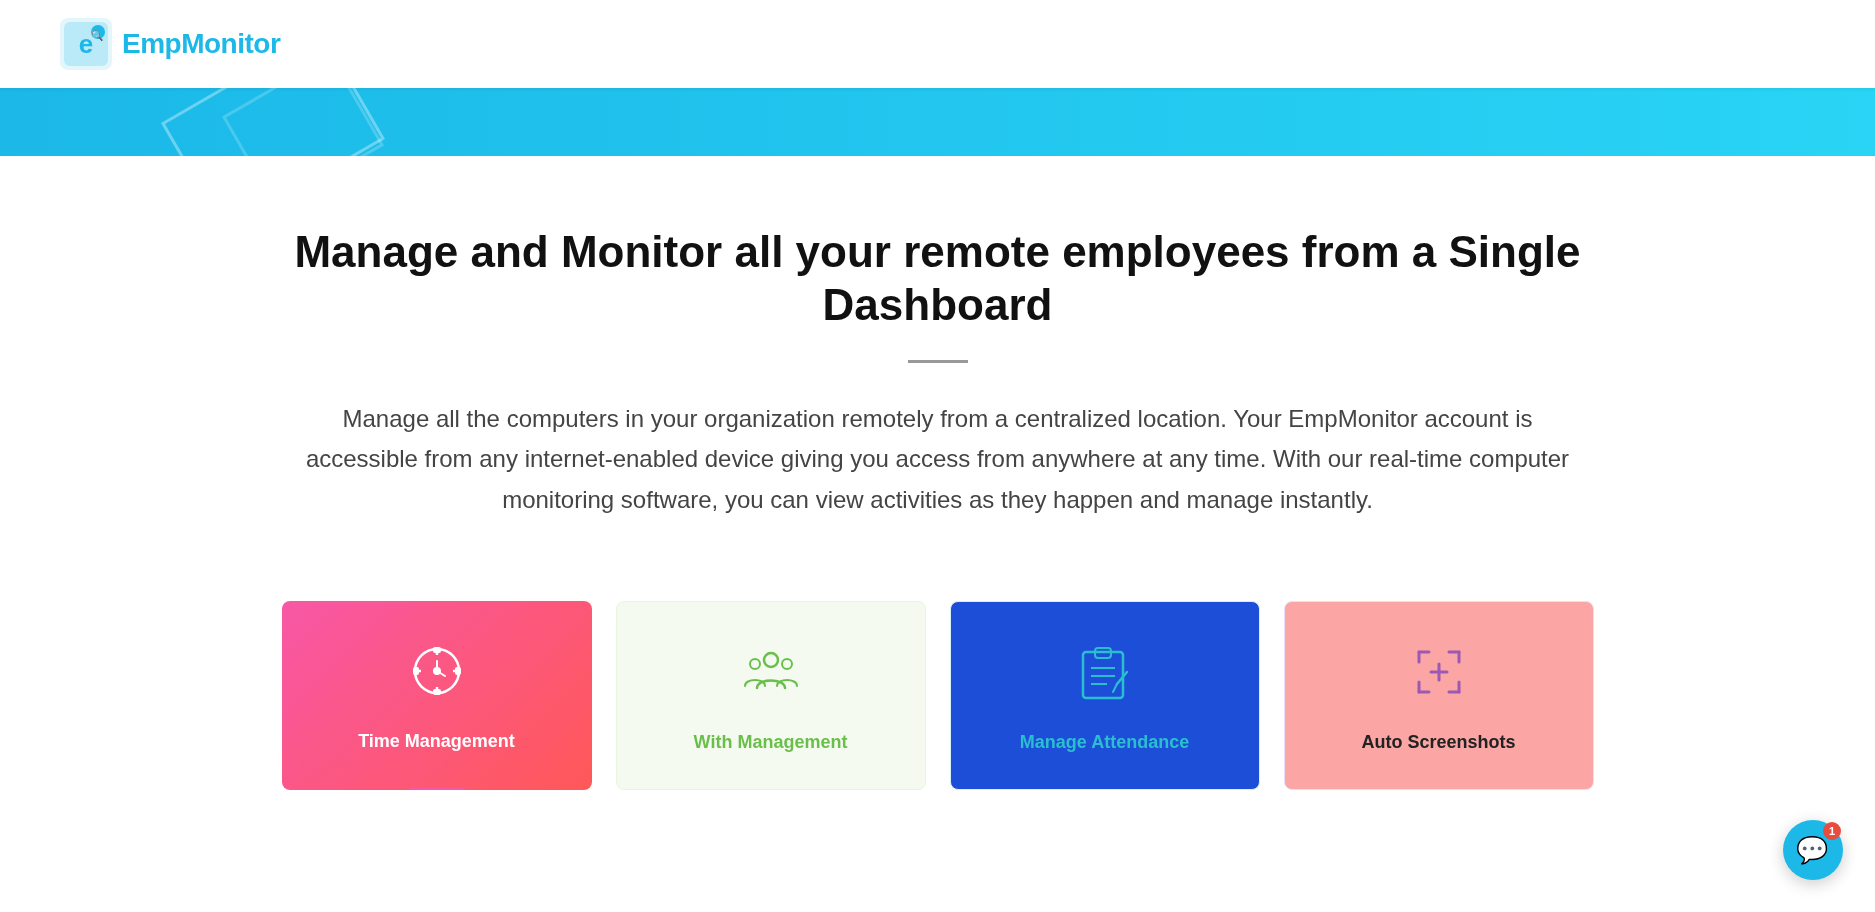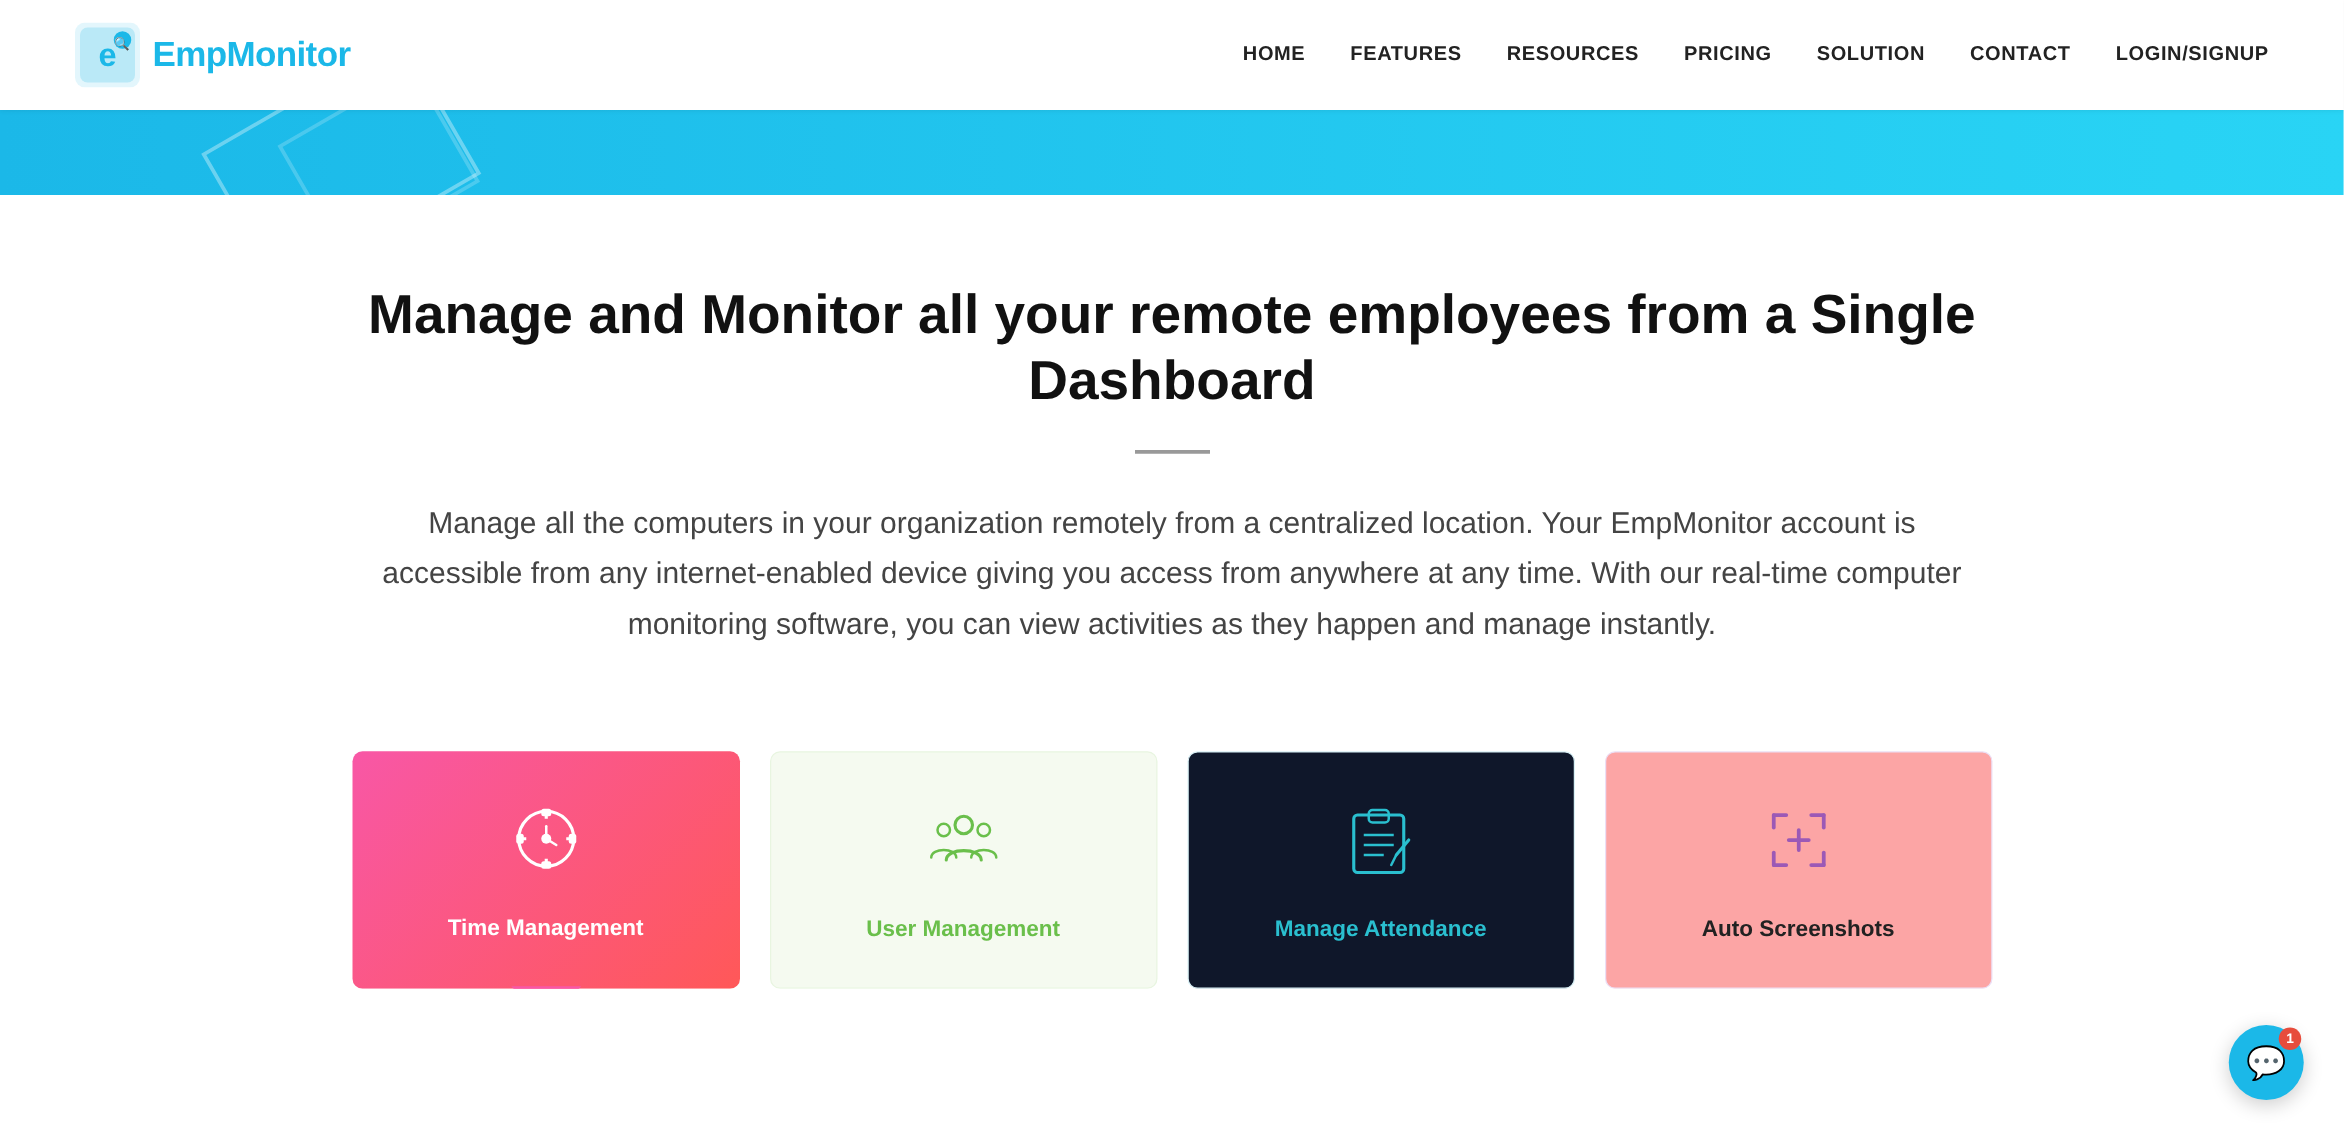--- a/index.html
+++ b/index.html
@@ -164,21 +164,21 @@
     
     .card-insights {
       background: #fdf7f0;
       border: 1px solid #f5e8d8;
     }
     .card-insights .icon-area { color: #e8722a; }
     .card-insights .card-label { color: #e8722a; }
 
     
     .card-attendance {
-      background: #0f172a;
+      background: #1d4ed8;
       border: 1px solid #d8f0f5;
       justify-content: space-between;
     }
     .card-attendance .icon-area { color: #2abfcf; }
     .card-attendance .card-label { color: #2abfcf; }
 
     
     .card-screenshots {
       background: #fca5a5;
       border: 1px solid #ecdff5;
@@ -231,29 +231,20 @@
       <rect width="52" height="52" rx="8" fill="#1bb8e8" opacity="0.12"></rect>
       <rect x="4" y="4" width="44" height="44" rx="6" fill="#1bb8e8" opacity="0.2"></rect>
       <text x="50%" y="54%" dominant-baseline="middle" text-anchor="middle" font-size="26" font-weight="bold" fill="#1bb8e8">e</text>
       <circle cx="38" cy="14" r="7" fill="#1bb8e8"></circle>
       <text x="38" y="18" dominant-baseline="middle" text-anchor="middle" font-size="10" fill="#fff">🔍</text>
     </svg>
     <span class="logo-text">
       <span>Emp</span><span>Monitor</span>
     </span>
   </div>
-  <ul class="nav-links">
-    <li><a href="#">HOME</a></li>
-    <li><a href="#">FEATURES</a></li>
-    <li><a href="#">RESOURCES</a></li>
-    <li><a href="#">PRICING</a></li>
-    <li><a href="#">SOLUTION</a></li>
-    <li><a href="#">CONTACT</a></li>
-    <li><a href="#">LOGIN/SIGNUP</a></li>
-  </ul>
 </nav>
 
 <div class="blue-banner"></div>
 
 <section class="hero">
   <h1>Manage and Monitor all your remote employees from a Single Dashboard</h1>
   <div class="hero-divider"></div>
   <p>Manage all the computers in your organization remotely from a centralized location. Your EmpMonitor account is accessible from any internet-enabled device giving you access from anywhere at any time. With our real-time computer monitoring software, you can view activities as they happen and manage instantly.</p>
 </section>
 
@@ -287,21 +278,21 @@
       <svg width="60" height="60" viewBox="0 0 60 60" fill="none" xmlns="http://www.w3.org/2000/svg">
 
         <circle cx="30" cy="18" r="7" stroke="#6abf4b" stroke-width="2.5" fill="none"></circle>
         <path d="M16 46 C16 36 44 36 44 46" stroke="#6abf4b" stroke-width="2.5" fill="none" stroke-linecap="round"></path>
         <circle cx="14" cy="22" r="5" stroke="#6abf4b" stroke-width="2" fill="none"></circle>
         <path d="M4 44 C4 36 24 36 24 44" stroke="#6abf4b" stroke-width="2" fill="none" stroke-linecap="round"></path>
         <circle cx="46" cy="22" r="5" stroke="#6abf4b" stroke-width="2" fill="none"></circle>
         <path d="M36 44 C36 36 56 36 56 44" stroke="#6abf4b" stroke-width="2" fill="none" stroke-linecap="round"></path>
       </svg>
     </div>
-    <span class="card-label">User Management</span>
+    <span class="card-label">With Management</span>
   </div>
 
 
   <div class="feature-card card-attendance">
     <div class="icon-area">
       <svg width="60" height="60" viewBox="0 0 60 60" fill="none" xmlns="http://www.w3.org/2000/svg">
 
         <rect x="8" y="10" width="40" height="46" rx="3" stroke="#2abfcf" stroke-width="2.5" fill="none"></rect>
         <rect x="20" y="6" width="16" height="10" rx="3" stroke="#2abfcf" stroke-width="2" fill="none"></rect>
         <line x1="16" y1="26" x2="40" y2="26" stroke="#2abfcf" stroke-width="2"></line>

